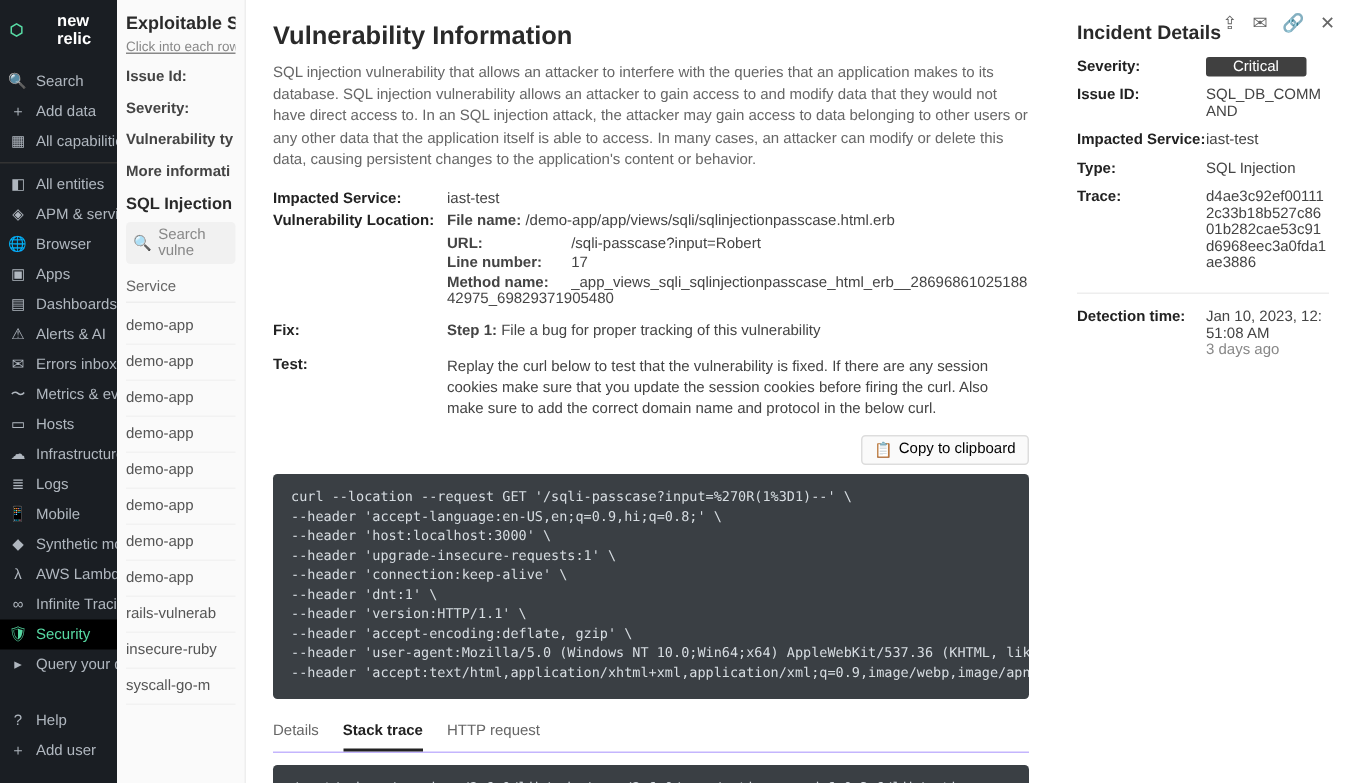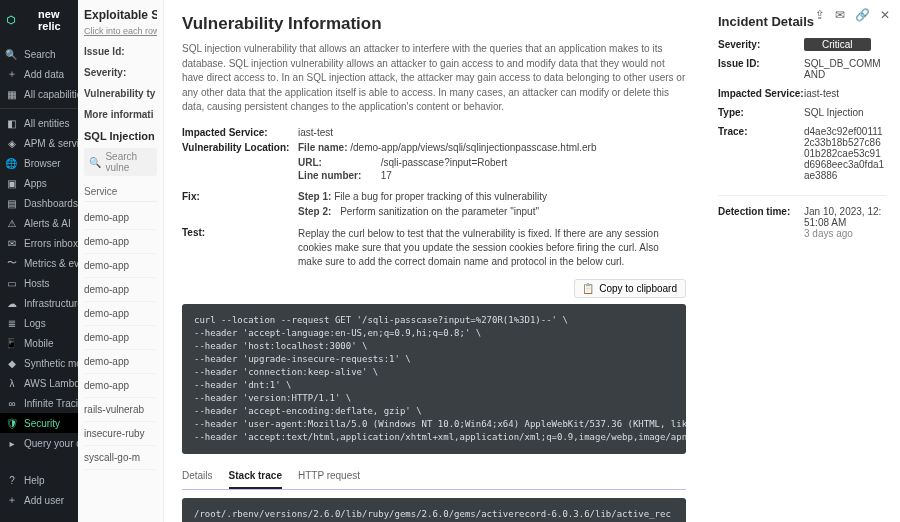--- a/index.html
+++ b/index.html
@@ -201,27 +201,27 @@
         <div class="k">Impacted Service:</div>
         <div class="v">iast-test</div>
       </div>
 
     <div class="kv-row">
         <div class="k">Vulnerability Location:</div>
       <div class="v"><span class="lk" style="font-weight:600">File name:</span> <span>/demo-app/app/views/sqli/sqlinjectionpasscase.html.erb</span></div>
     </div>
     <div class="loc-line"><span class="lk">URL:</span> <span>/sqli-passcase?input=Robert</span></div>
     <div class="loc-line"><span class="lk">Line number:</span> <span>17</span></div>
+    <div class="loc-line wrap"><span class="lk">Method name:</span> <span>_app_views_sqli_sqlinjectionpasscase_html_erb__2869686102518842975_69829371905480</span></div>
 
     <div style="height:8px"></div>
     <div class="kv-row">
         <div class="k">Fix:</div>
       <div class="v"><span class="st" style="font-weight:600">Step 1:</span> <span>File a bug for proper tracking of this vulnerability</span></div>
     </div>
-    <div class="step-line"><span class="st">Step 2:</span> <span>Perform sanitization on the parameter "input"</span></div>
 
     <div style="height:8px"></div>
     <div class="kv-row">
         <div class="k">Test:</div>
       <div class="v test-copy" style="margin-left:0">Replay the curl below to test that the vulnerability is fixed. If there are any session cookies make sure that you update the session cookies before firing the curl. Also make sure to add the correct domain name and protocol in the below curl.</div>
     </div>
 
     <button class="copy-btn">
         <span>📋</span>
         <span>Copy to clipboard</span>

